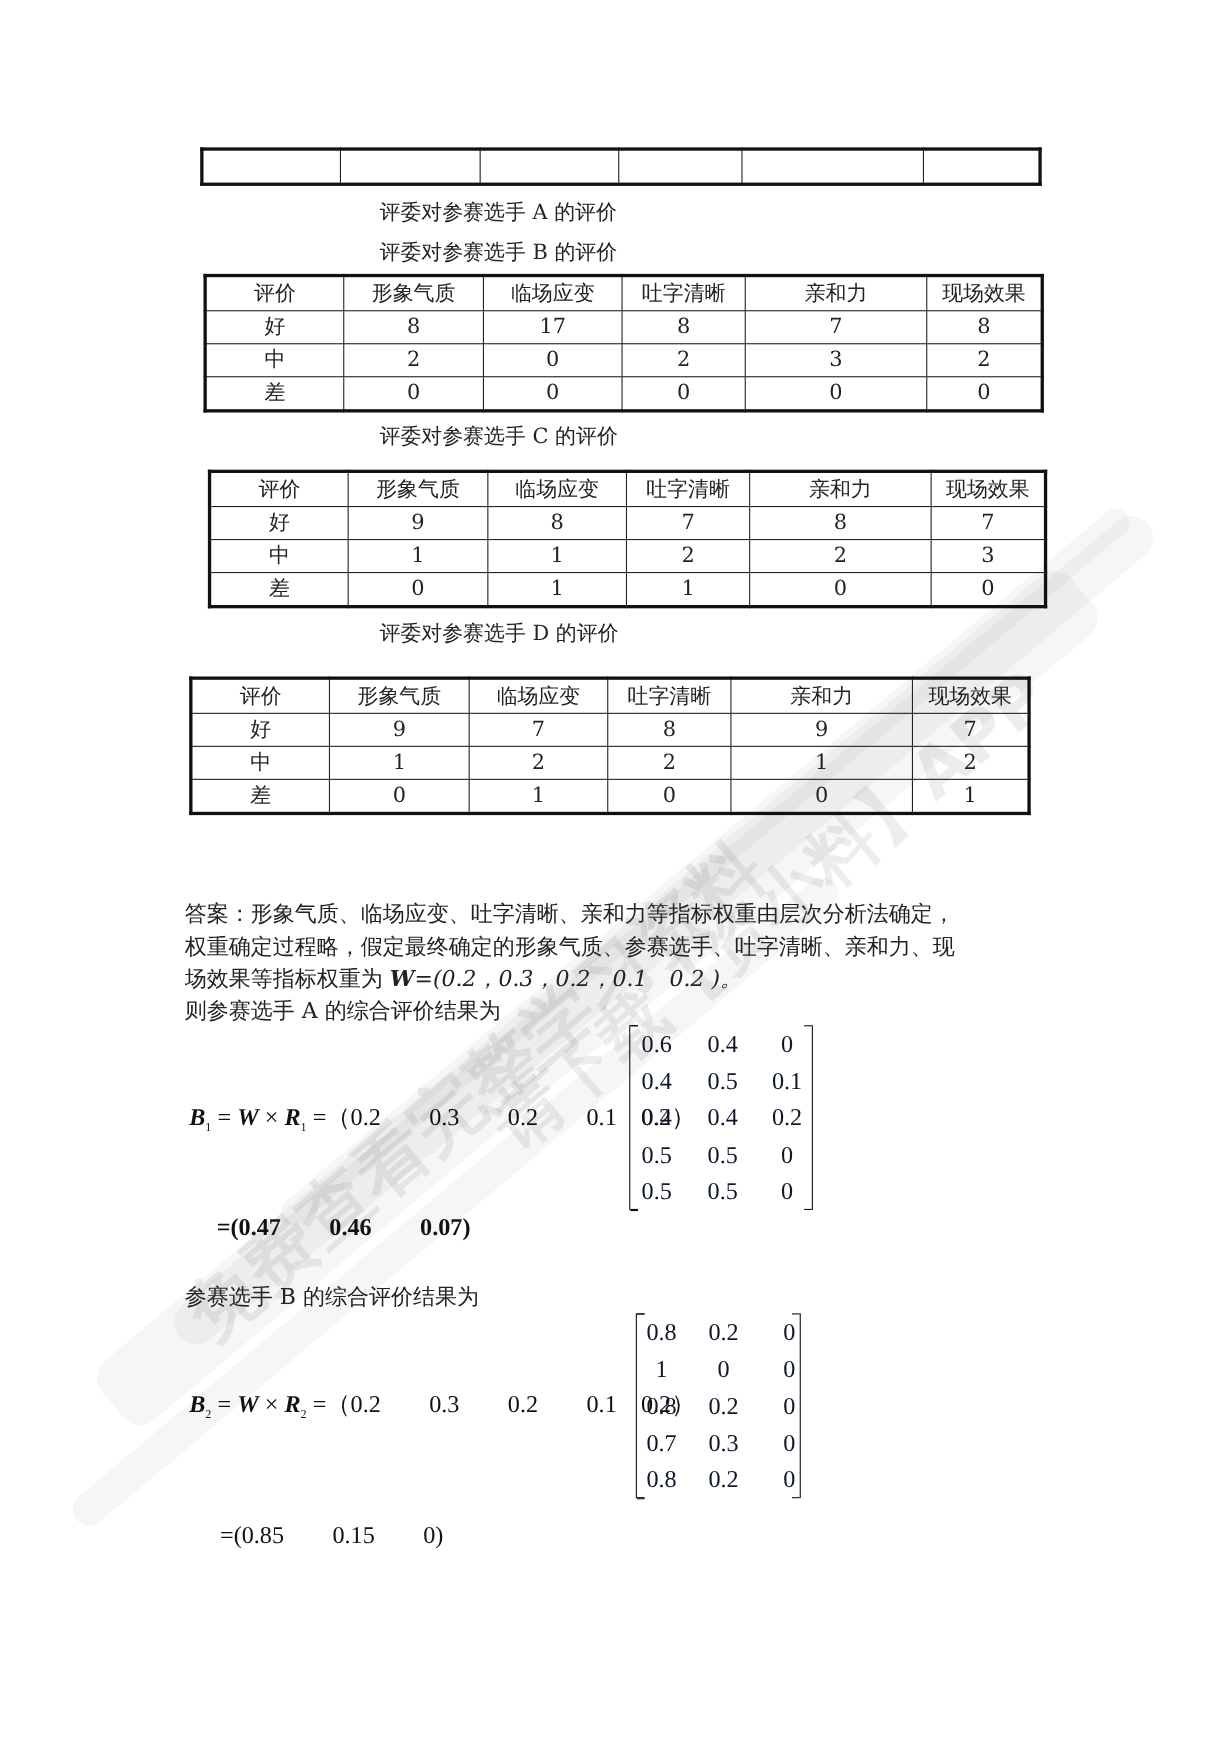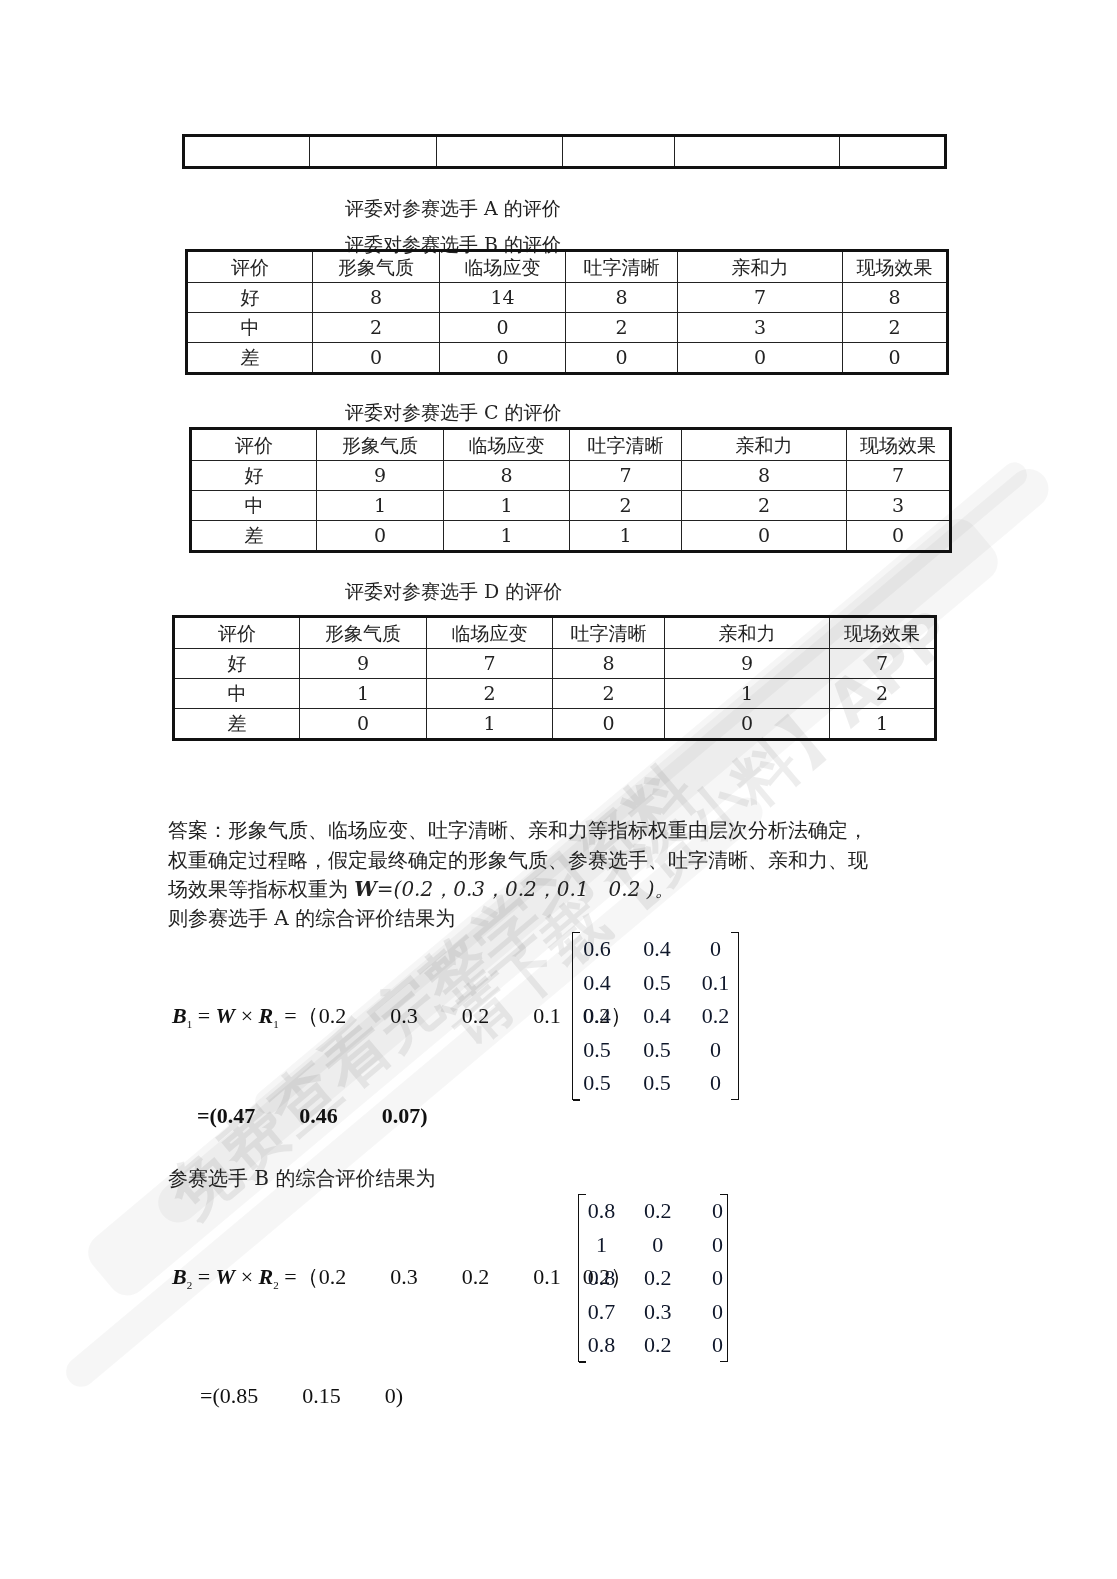--- a/index.html
+++ b/index.html
@@ -27,21 +27,21 @@
       table-layout: fixed;
     }
     table.grid td {
       border: 1.5px solid #222; text-align: center; padding: 0;
       height: 29px; line-height: 29px;
     }
     table.grid tr.head td { height: 30px; }
     .caption {
       position: absolute; z-index: 1;
       font-family: "DejaVu Serif", "Liberation Serif", serif;
-      font-size: 19px; color: #222; white-space: nowrap; margin-top: 16px;
+      font-size: 19px; color: #222; white-space: nowrap;
     }
     .para {
       position: absolute; z-index: 1; left: 168px;
       font-family: "DejaVu Serif", "Liberation Serif", serif;
       font-size: 20px; color: #222; white-space: nowrap;
       line-height: 30px;
     }
     .math {
       position: absolute; z-index: 1;
       font-family: "Liberation Serif", "DejaVu Serif", serif;
@@ -118,21 +118,21 @@
     <td>评价</td>
     <td>形象气质</td>
     <td>临场应变</td>
     <td>吐字清晰</td>
     <td>亲和力</td>
     <td>现场效果</td>
   </tr>
   <tr>
     <td>好</td>
     <td>8</td>
-    <td>14</td>
+    <td>17</td>
     <td>8</td>
     <td>7</td>
     <td>8</td>
   </tr>
   <tr>
     <td>中</td>
     <td>2</td>
     <td>0</td>
     <td>2</td>
     <td>3</td>

